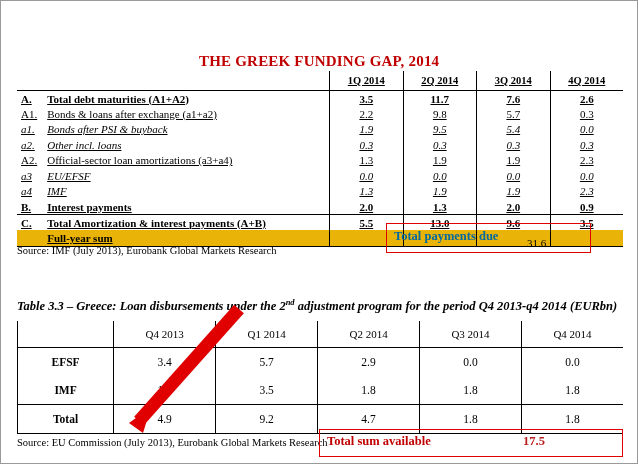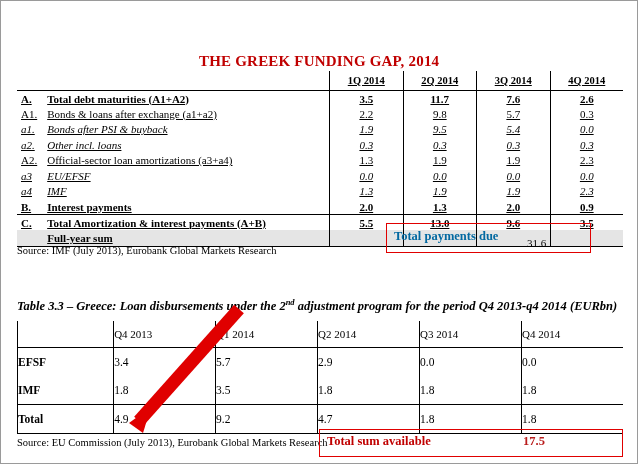--- a/index.html
+++ b/index.html
@@ -85,21 +85,21 @@
     border-bottom: 1.6px solid #000;
   }
   .vline { border-left: 1px solid #000; }
   .row-h { height: 15.5px; }
   .bold { font-weight: bold; }
   .ital { font-style: italic; }
   .bot-rule td { border-bottom: 1.6px solid #000; }
   .thin-top td { border-top: 1px solid #000; }
 
   .shaded td {
-    background: #e5e5e5;
+    background: #eab308;
     height: 16px;
   }
 
   .source {
     position: absolute;
     font-size: 10.5px;
   }
   #src32 { left: 16px; top: 244px; }
 
   
@@ -133,20 +133,21 @@
     font-style: italic;
   }
   .t33-title sup { font-size: 8.5px; }
 
   #table33 {
     left: 16px;
     top: 320px;
     width: 606px;
   }
   #table33 td {
+    text-align: center;
     height: 28px;
     font-size: 11.5px;
   }
   #table33 td.rowlbl {
     width: 96px;
     font-weight: bold;
     font-size: 11.5px;
   }
   #table33 td.c { width: 102px; }
   #table33 tr.hrow td {

